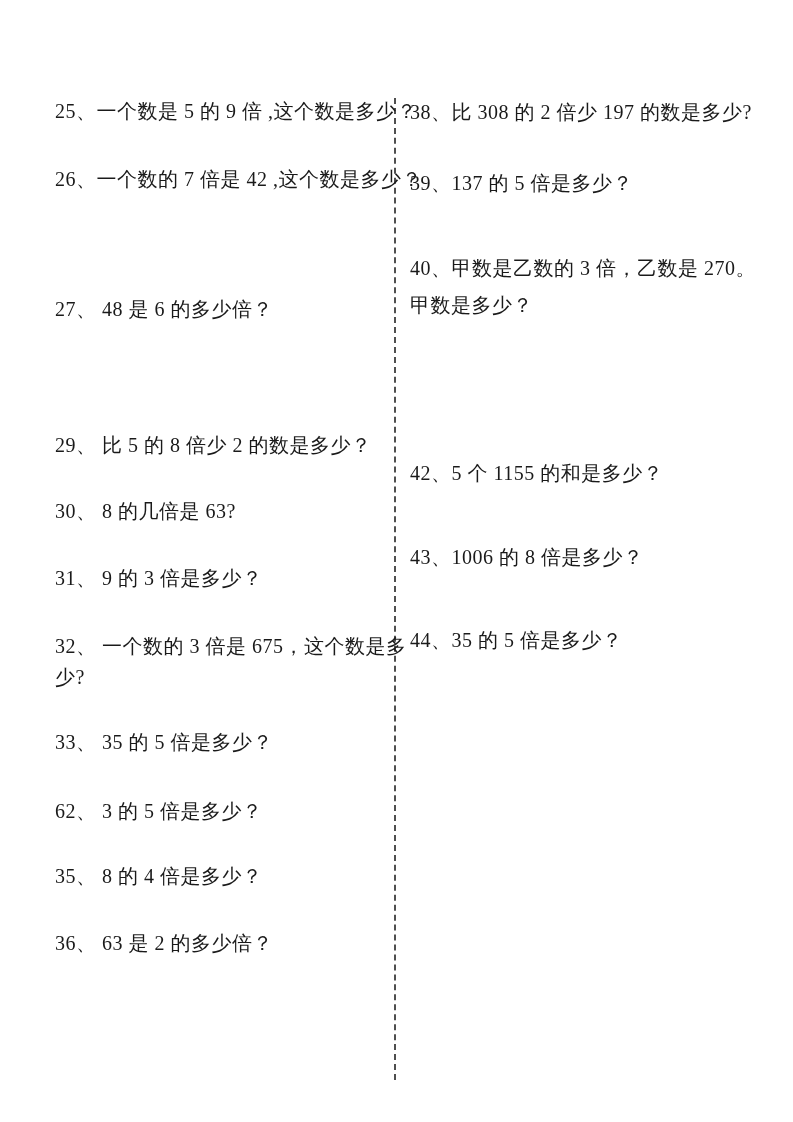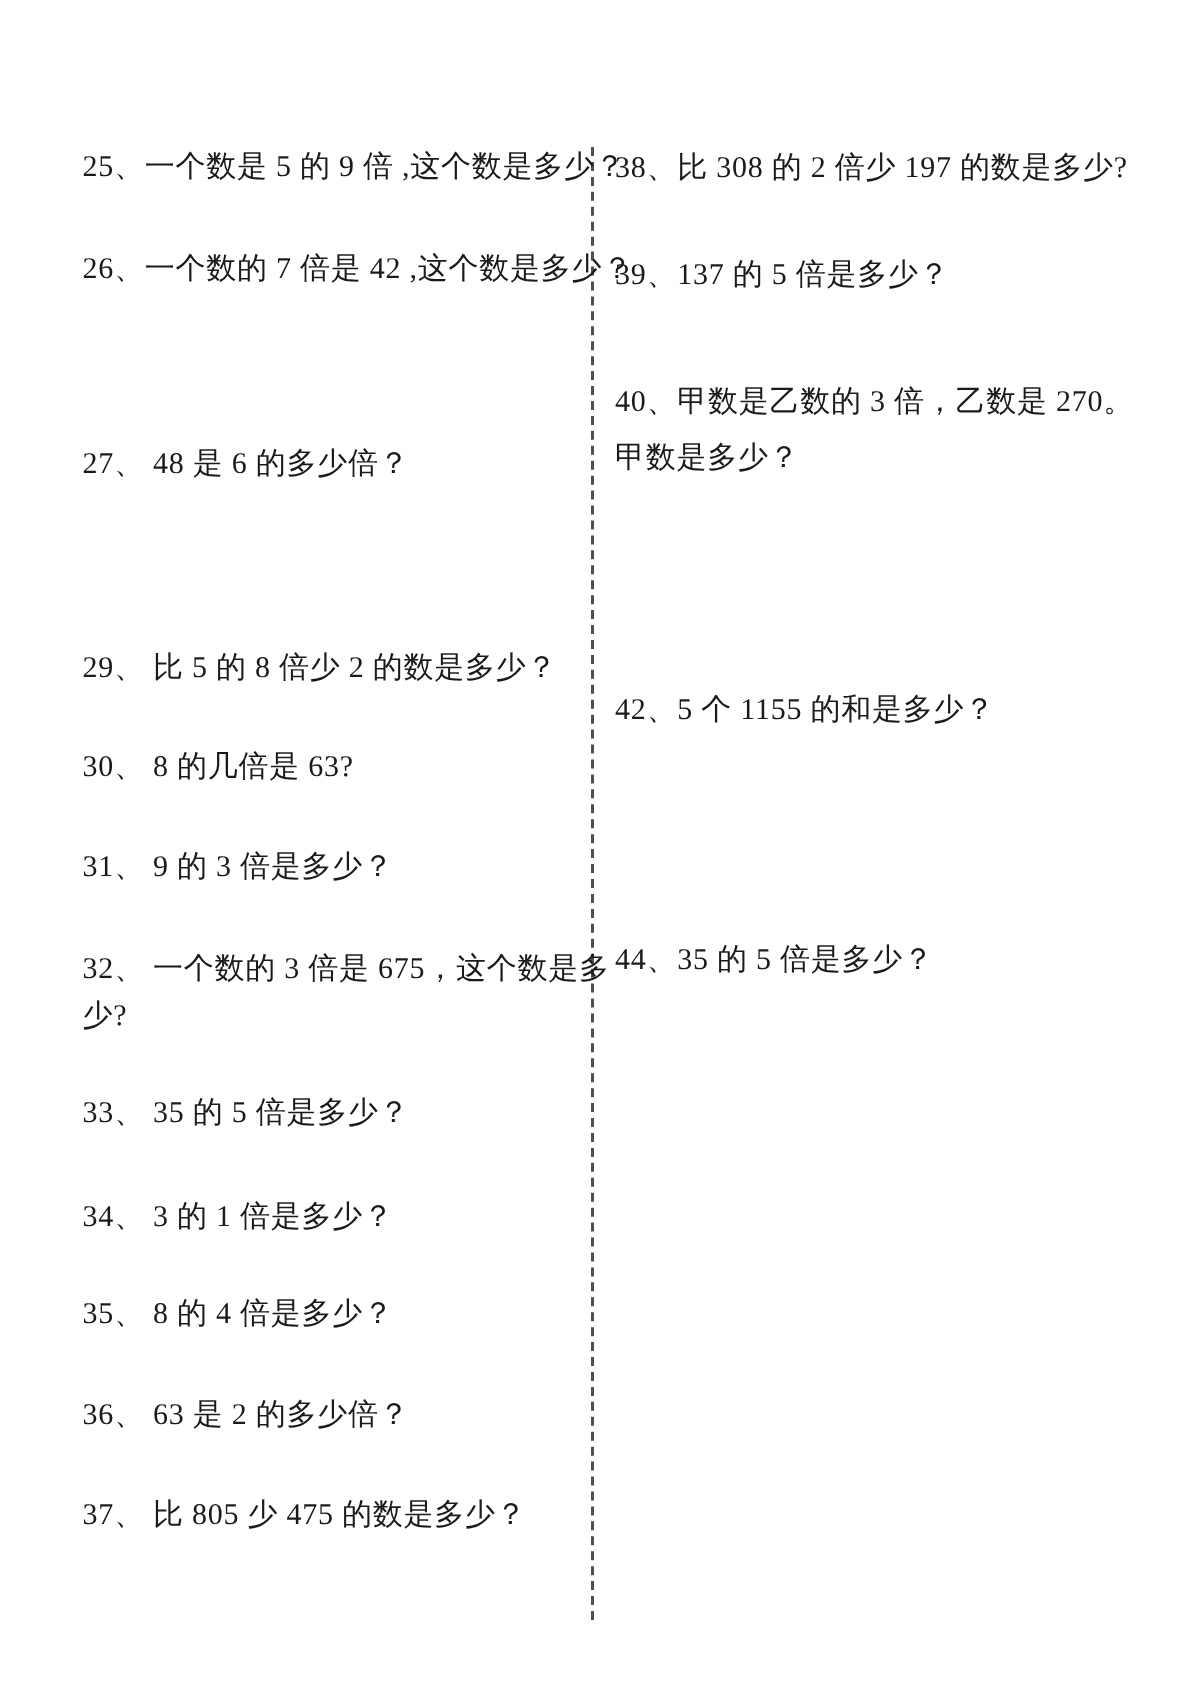--- a/index.html
+++ b/index.html
@@ -48,25 +48,25 @@
 
   <div class="problem left" style="top:96px">25、一个数是 5 的 9 倍 ,这个数是多少？</div>
   <div class="problem left" style="top:164px">26、一个数的 7 倍是 42 ,这个数是多少？</div>
   <div class="problem left" style="top:294px">27、 48 是 6 的多少倍？</div>
   <div class="problem left" style="top:430px">29、 比 5 的 8 倍少 2 的数是多少？</div>
   <div class="problem left" style="top:496px">30、 8 的几倍是 63?</div>
   <div class="problem left" style="top:563px">31、 9 的 3 倍是多少？</div>
   <div class="problem left" style="top:631px">32、 一个数的 3 倍是 675，这个数是多
 少?</div>
   <div class="problem left" style="top:727px">33、 35 的 5 倍是多少？</div>
-  <div class="problem left" style="top:796px">34、 3 的 1 倍是多少？</div>
+  <div class="problem left" style="top:796px">62、 3 的 5 倍是多少？</div>
   <div class="problem left" style="top:861px">35、 8 的 4 倍是多少？</div>
   <div class="problem left" style="top:928px">36、 63 是 2 的多少倍？</div>
-  <div class="problem left" style="top:995px">37、 比 805 少 475 的数是多少？</div>
 
   <div class="problem right" style="top:94px">38、比 308 的 2 倍少 197 的数是多少?</div>
   <div class="problem right" style="top:165px">39、137 的 5 倍是多少？</div>
   <div class="problem right" style="top:250px">40、甲数是乙数的 3 倍，乙数是 270。
 甲数是多少？</div>
   <div class="problem right" style="top:455px">42、5 个 1155 的和是多少？</div>
+  <div class="problem right" style="top:539px">43、1006 的 8 倍是多少？</div>
   <div class="problem right" style="top:622px">44、35 的 5 倍是多少？</div>
 
 </div>
 
 </body></html>

